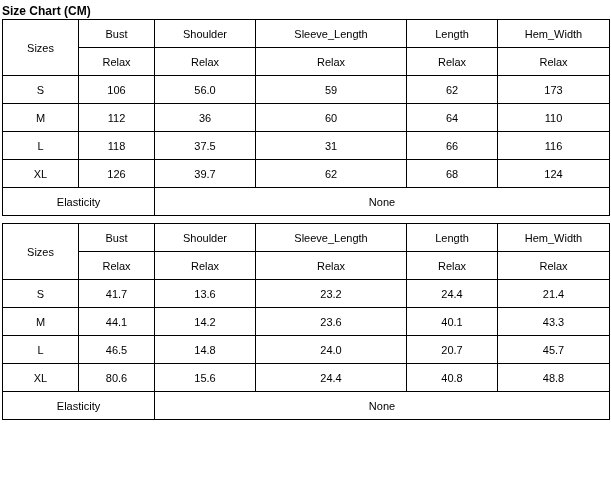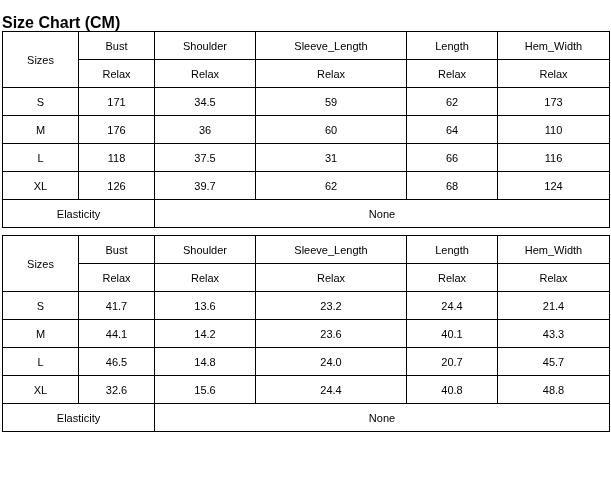--- a/index.html
+++ b/index.html
@@ -12,24 +12,24 @@
     height: 490px;
     font-family: "Liberation Sans", sans-serif;
     color: #000000;
     overflow: hidden;
   }
   .page {
     width: 611px;
     box-sizing: border-box;
   }
   .chart-title {
-    font-size: 16px;
+    font-size: 12px;
     font-weight: bold;
     line-height: 14px;
-    padding: 16px 0 1px 2px;
+    padding: 4px 0 1px 2px;
     color: #000;
   }
   table.size-table {
     border-collapse: collapse;
     width: 607px;
     margin-left: 2px;
     table-layout: fixed;
   }
   table.size-table td {
     border: 1px solid #000000;
@@ -84,29 +84,29 @@
       </tr>
       <tr>
         <td>Relax</td>
         <td>Relax</td>
         <td>Relax</td>
         <td>Relax</td>
         <td>Relax</td>
       </tr>
       <tr>
         <td>S</td>
-        <td>171</td>
-        <td>34.5</td>
+        <td>106</td>
+        <td>56.0</td>
         <td>59</td>
         <td>62</td>
         <td>173</td>
       </tr>
       <tr>
         <td>M</td>
-        <td>176</td>
+        <td>112</td>
         <td>36</td>
         <td>60</td>
         <td>64</td>
         <td>110</td>
       </tr>
       <tr>
         <td>L</td>
         <td>118</td>
         <td>37.5</td>
         <td>31</td>
@@ -174,21 +174,21 @@
       <tr>
         <td>L</td>
         <td>46.5</td>
         <td>14.8</td>
         <td>24.0</td>
         <td>20.7</td>
         <td>45.7</td>
       </tr>
       <tr>
         <td>XL</td>
-        <td>32.6</td>
+        <td>80.6</td>
         <td>15.6</td>
         <td>24.4</td>
         <td>40.8</td>
         <td>48.8</td>
       </tr>
       <tr class="elasticity-row">
         <td colspan="2">Elasticity</td>
         <td colspan="4">None</td>
       </tr>
     </tbody>

